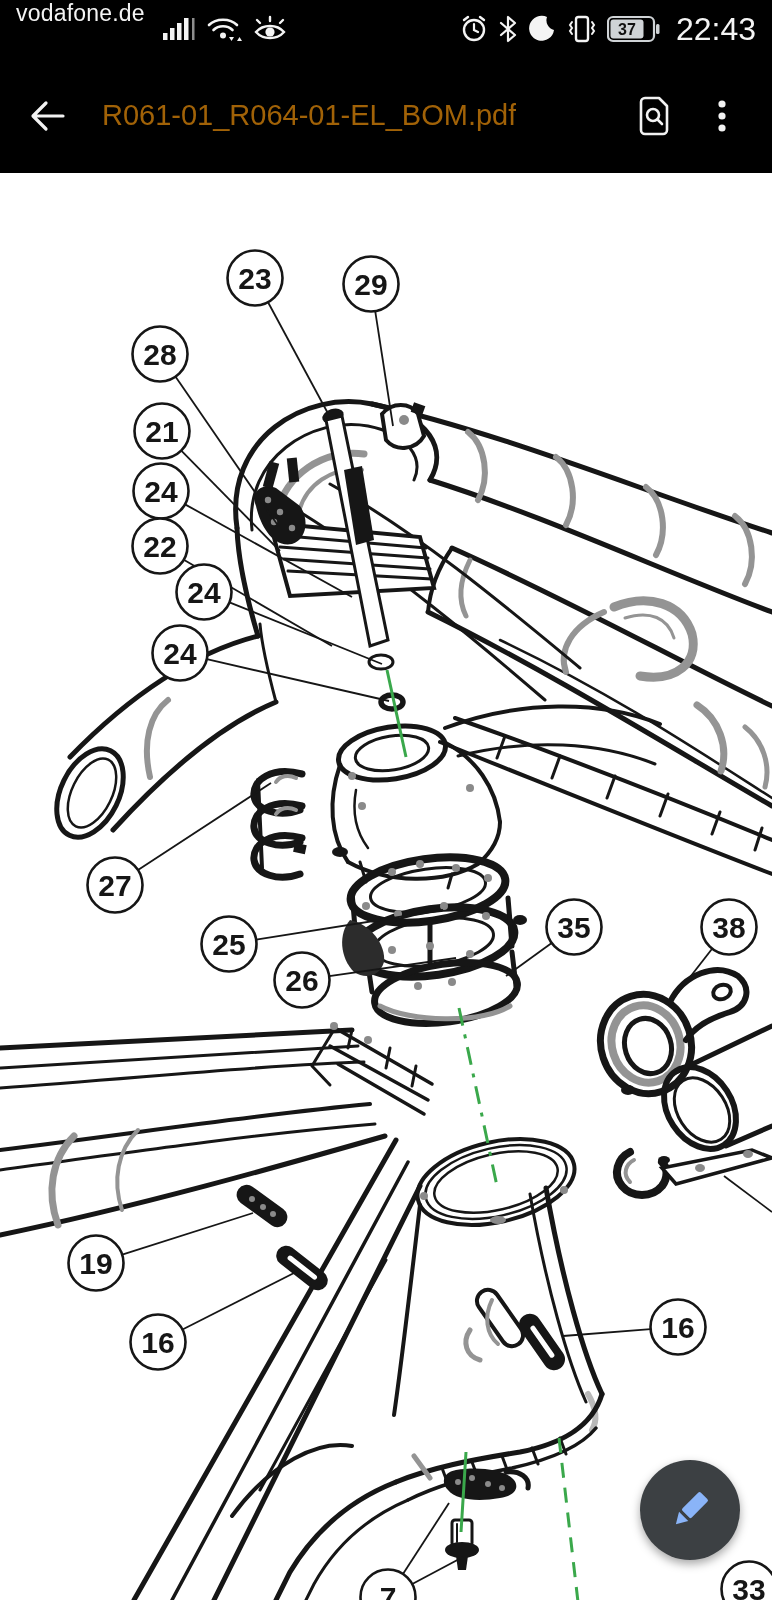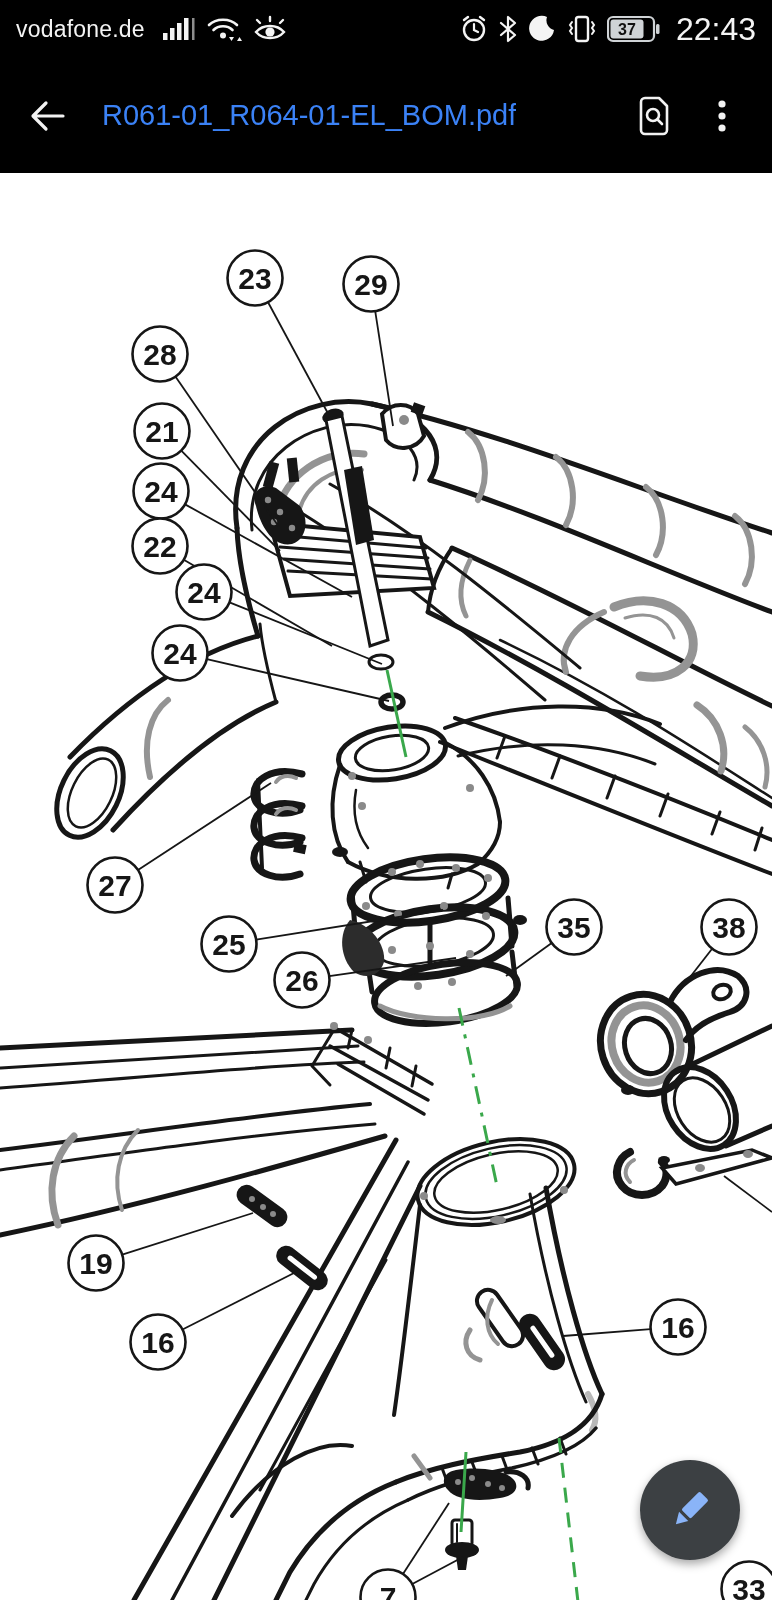--- a/index.html
+++ b/index.html
@@ -3,36 +3,36 @@
 <meta charset="utf-8">
 <style>
   html,body{margin:0;padding:0;}
   body{
     width:772px;height:1600px;position:relative;overflow:hidden;
     background:#ffffff;font-family:"Liberation Sans",sans-serif;
   }
   
   .status-bar{
     position:absolute;top:0;left:0;width:772px;height:58px;background:#000;
-    display:flex;align-items:center;box-sizing:border-box;padding:0 16px;
+    display:flex;box-sizing:border-box;padding:0 16px;
     color:#f4f4f4;
   }
   .carrier{font-size:23px;letter-spacing:.2px;margin-right:18px;}
   .sb-ico{margin-right:10px;display:flex;align-items:center;}
   .sb-right{margin-left:auto;display:flex;align-items:center;}
   .sb-right .sb-ico{margin-right:9px;}
   .clock{font-size:32px;margin-left:4px;}
   
   .app-bar{
     position:absolute;top:58px;left:0;width:772px;height:115px;background:#000;
     display:flex;align-items:center;box-sizing:border-box;padding:0 22px;
     color:#f2f2f2;
   }
   .back-btn{width:52px;height:52px;display:flex;align-items:center;justify-content:center;margin-right:28px;}
-  .doc-title{font-size:29px;color:#3b82f6;white-space:nowrap;overflow:hidden;text-overflow:ellipsis;max-width:460px;}
+  .doc-title{font-size:29px;color:#a16207;white-space:nowrap;overflow:hidden;text-overflow:ellipsis;max-width:460px;}
   .bar-actions{margin-left:auto;display:flex;align-items:center;}
   .action-btn{width:56px;height:56px;display:flex;align-items:center;justify-content:center;margin-left:12px;}
   
   .pdf-page{position:absolute;top:173px;left:0;width:715px;height:1427px;background:#fff;}
   .k{stroke:#161616;fill:none;stroke-linecap:round;}
   .kf{stroke:#161616;fill:#ffffff;}
   .df{fill:#161616;stroke:none;}
   .g{stroke:#949494;fill:none;stroke-linecap:round;}
   .gf{fill:#8a8a8a;stroke:none;}
   .grn{stroke:#3aa84b;fill:none;}

